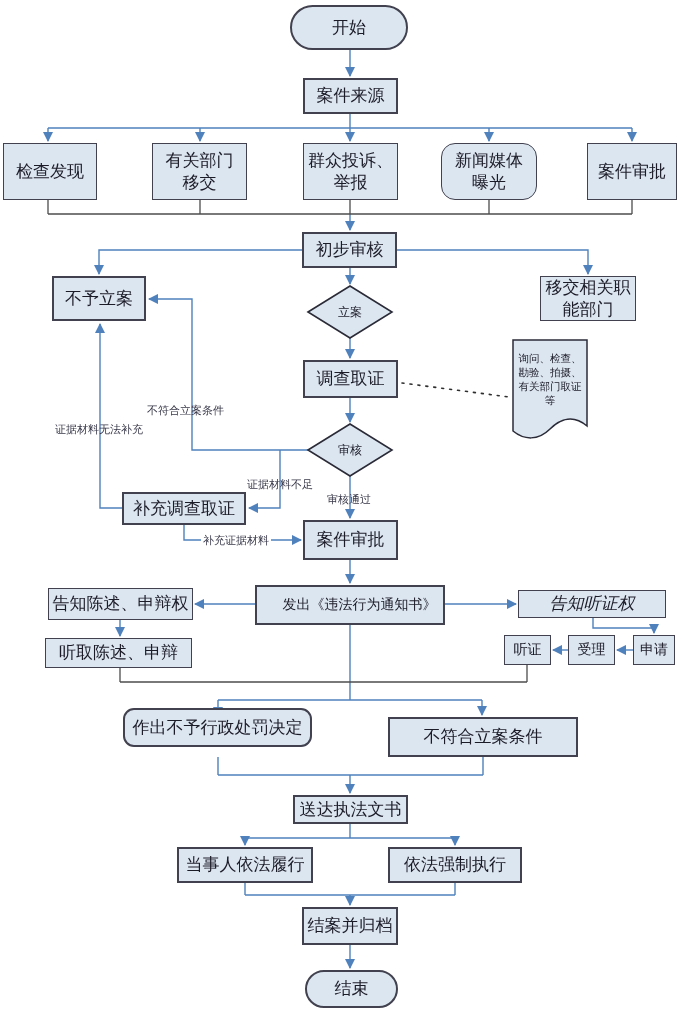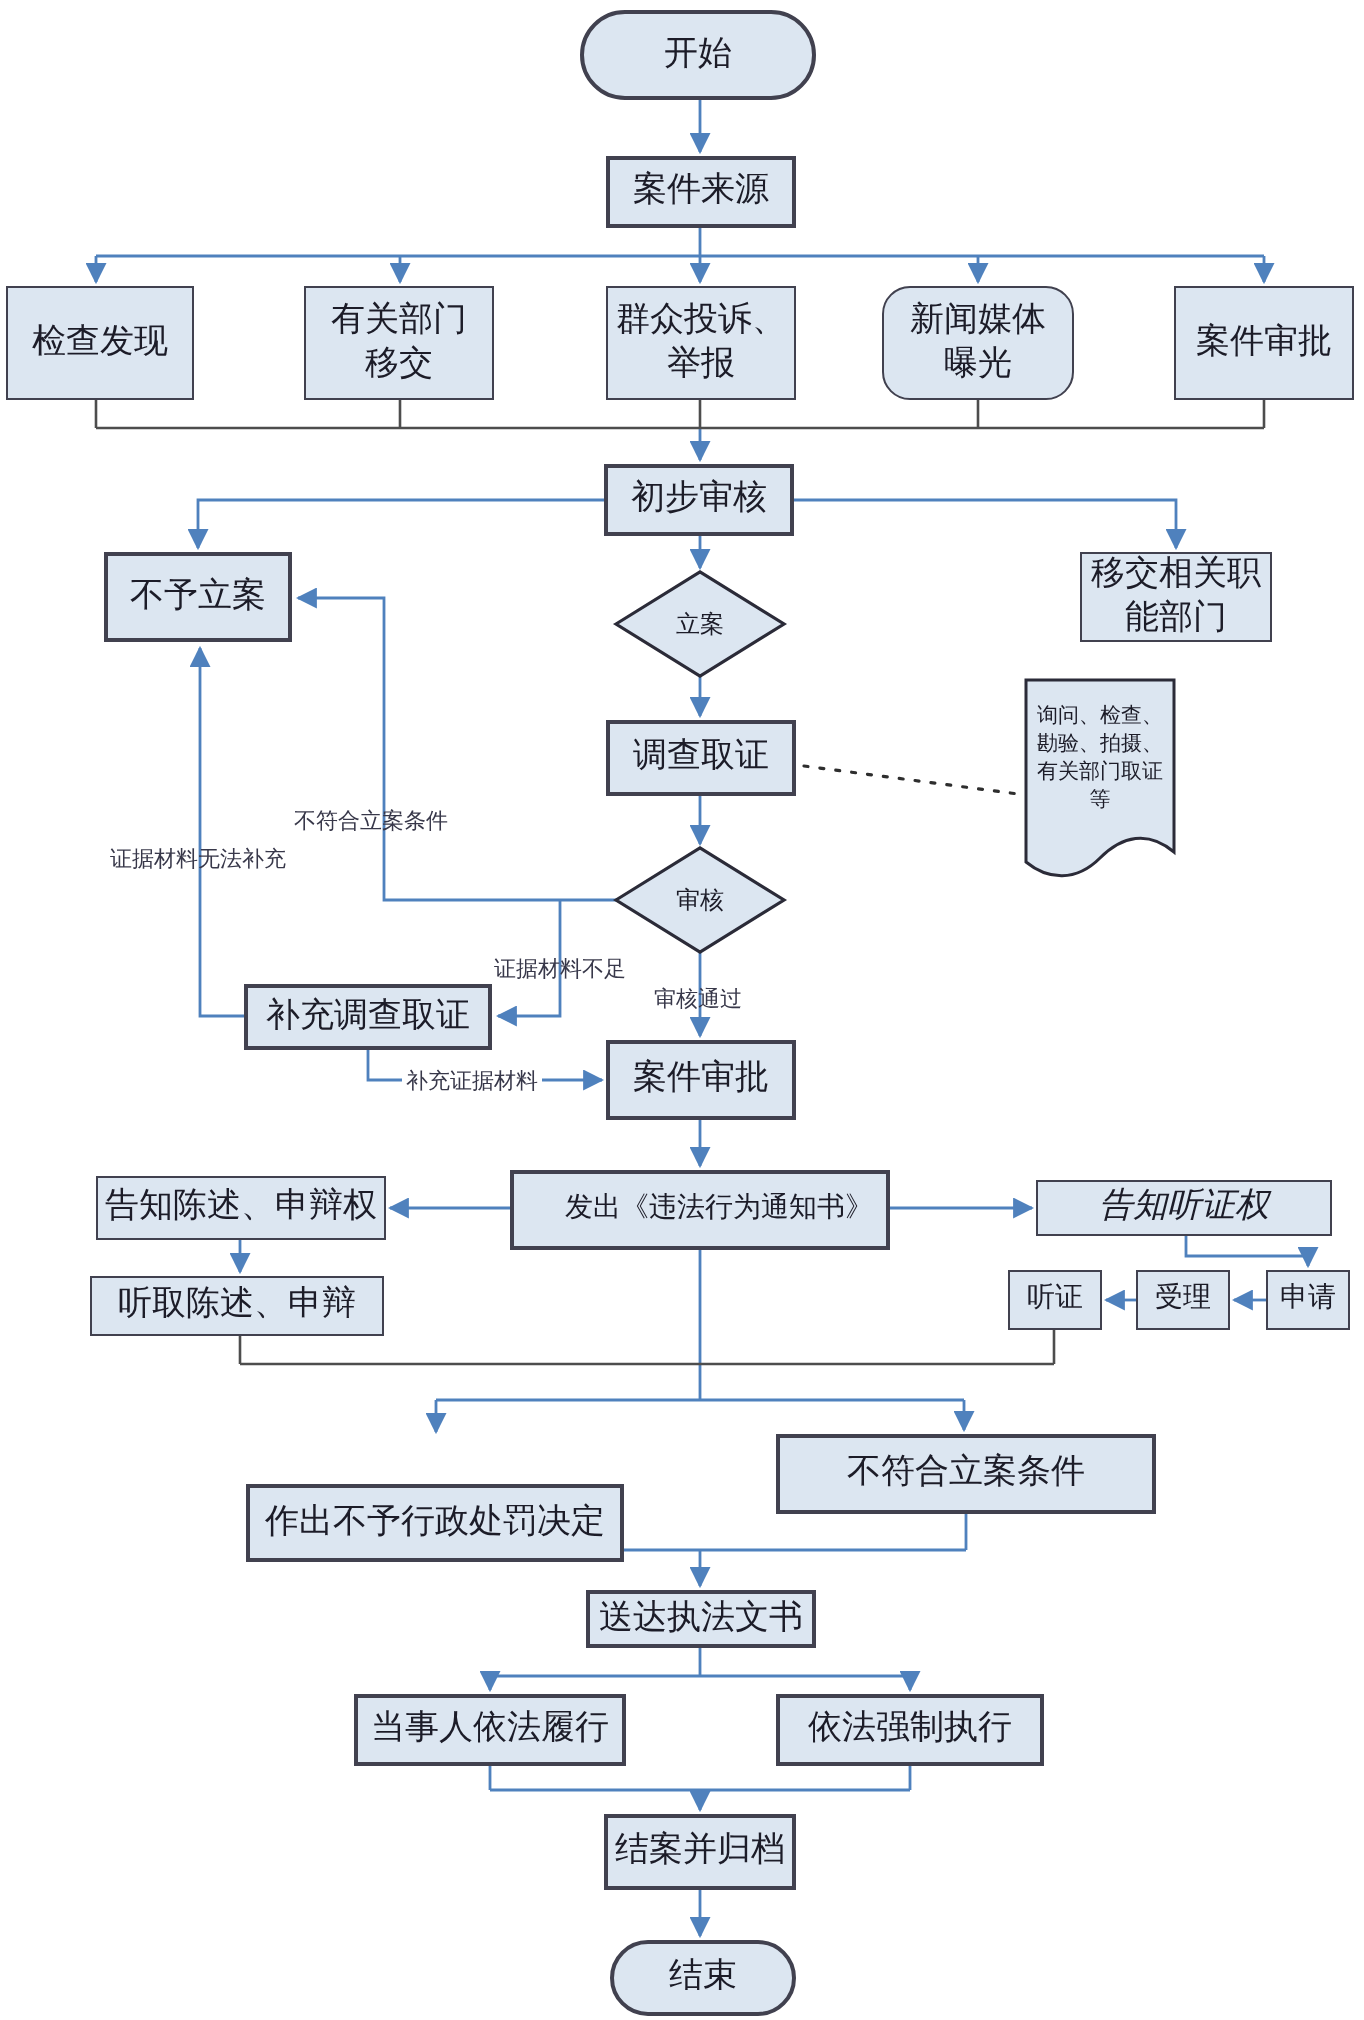--- a/index.html
+++ b/index.html
@@ -119,21 +119,21 @@
   <div class="box fs14" style="left:255px;top:585px;width:190px;height:40px;padding-left:19px;"><span>发出《违法行为通知书》</span></div>
 
   <div class="box thin" style="left:48px;top:588px;width:145px;height:32px;"><span>告知陈述、申辩权</span></div>
   <div class="box thin" style="left:45px;top:638px;width:147px;height:30px;"><span>听取陈述、申辩</span></div>
 
   <div class="box thin" style="left:518px;top:590px;width:148px;height:28px;font-style:italic;"><span>告知听证权</span></div>
   <div class="box thin fs14" style="left:633px;top:635px;width:42px;height:30px;"><span>申请</span></div>
   <div class="box thin fs14" style="left:568px;top:635px;width:47px;height:30px;"><span>受理</span></div>
   <div class="box thin fs14" style="left:504px;top:635px;width:47px;height:30px;"><span>听证</span></div>
 
-  <div class="box" style="left:123px;top:742px;width:189px;height:39px;"><span>作出不予行政处罚决定</span></div>
+  <div class="box" style="left:123px;top:708px;width:189px;height:39px;border-radius:11px;"><span>作出不予行政处罚决定</span></div>
   <div class="box" style="left:388px;top:717px;width:190px;height:40px;"><span>不符合立案条件</span></div>
 
   <div class="box" style="left:293px;top:795px;width:115px;height:29px;"><span>送达执法文书</span></div>
   <div class="box" style="left:177px;top:847px;width:136px;height:36px;"><span>当事人依法履行</span></div>
   <div class="box" style="left:388px;top:847px;width:134px;height:36px;"><span>依法强制执行</span></div>
 
   <div class="box" style="left:302px;top:907px;width:96px;height:38px;"><span>结案并归档</span></div>
   <div class="box stadium" style="left:305px;top:970px;width:93px;height:38px;"><span>结束</span></div>
 
   <div class="elabel" style="left:147px;top:403px;">不符合立案条件</div>

